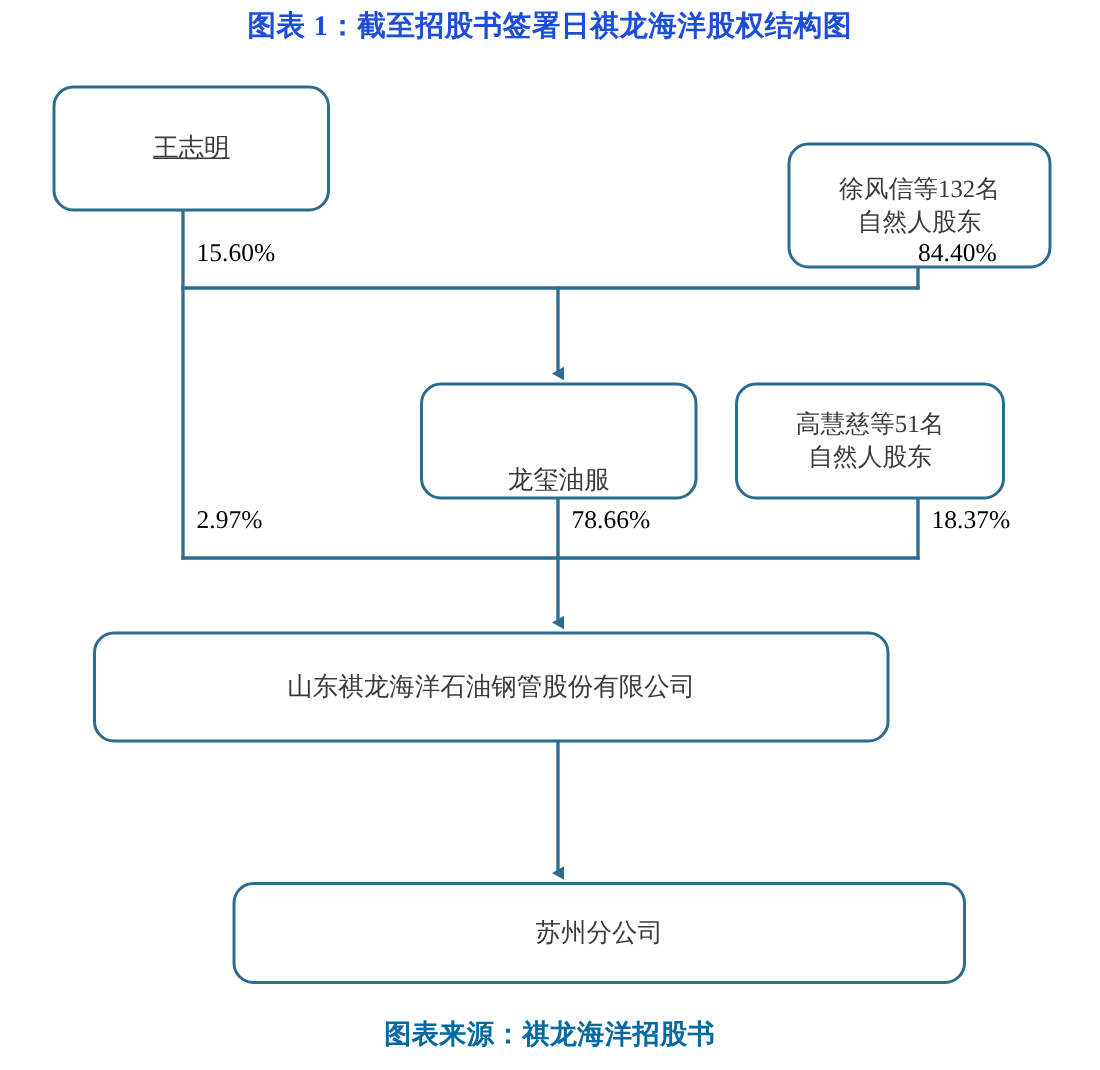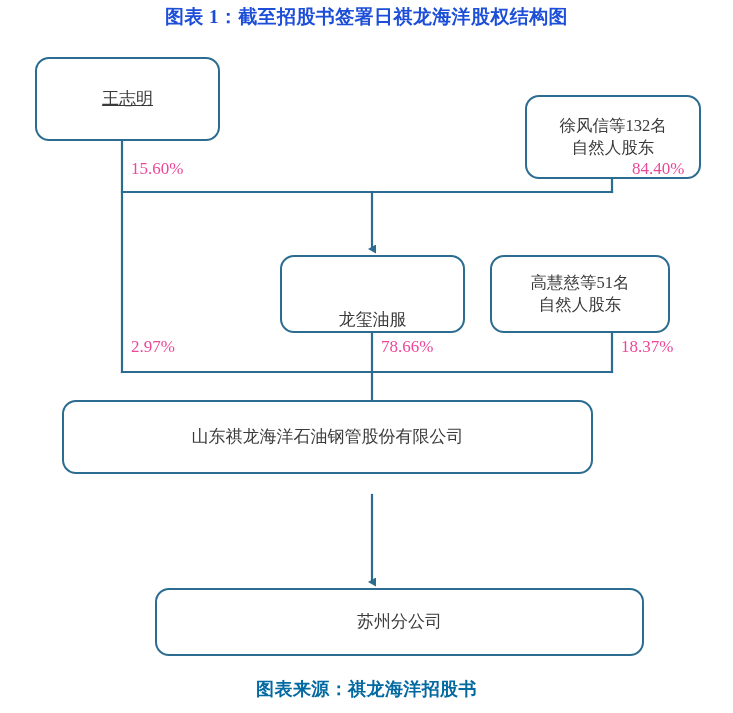--- a/index.html
+++ b/index.html
@@ -68,32 +68,32 @@
     font-family: "Liberation Serif", "DejaVu Serif", serif;
   }
   .node.two-line { font-size: 16.5px; }
   .node-label { display: block; white-space: pre-line; }
 
   
   #node-wang      { left: 35px;  top: 57px;  width: 185px; height: 84px; text-decoration: underline; }
   #node-xu        { left: 525px; top: 57px;  width: 176px; height: 84px; margin-top: 38px; }
   #node-longxi    { left: 280px; top: 255px; width: 185px; height: 78px; align-items: flex-end; }
   #node-gao       { left: 490px; top: 255px; width: 180px; height: 78px; }
-  #node-main      { left: 62px;  top: 400px; width: 531px; height: 74px; }
+  #node-main      { left: 62px;  top: 421px; width: 531px; height: 74px; }
   #node-branch    { left: 155px; top: 588px; width: 489px; height: 68px; }
 
   .pct {
     position: absolute;
     font-size: 17px;
-    color: #ec4899;
+    color: #000000;
     font-family: "Liberation Serif", "DejaVu Serif", serif;
     white-space: nowrap;
   }
   #pct-1560 { left: 131px; top: 159px; }
-  #pct-8440 { left: 632px; top: 159px; }
+  #pct-8440 { left: 612px; top: 159px; }
   #pct-297  { left: 131px; top: 337px; }
   #pct-7866 { left: 381px; top: 337px; }
   #pct-1837 { left: 621px; top: 337px; }
 </style>
 </head>
 <body>
 
 <div id="page">
 
   <div class="title">图表 1：截至招股书签署日祺龙海洋股权结构图</div>

